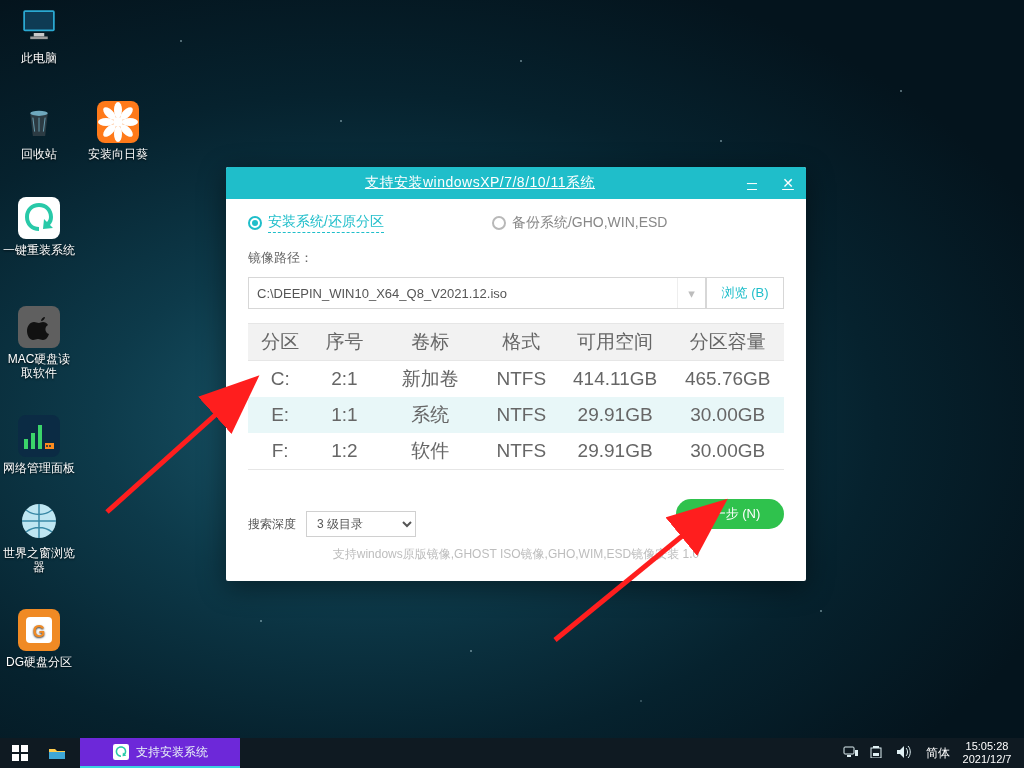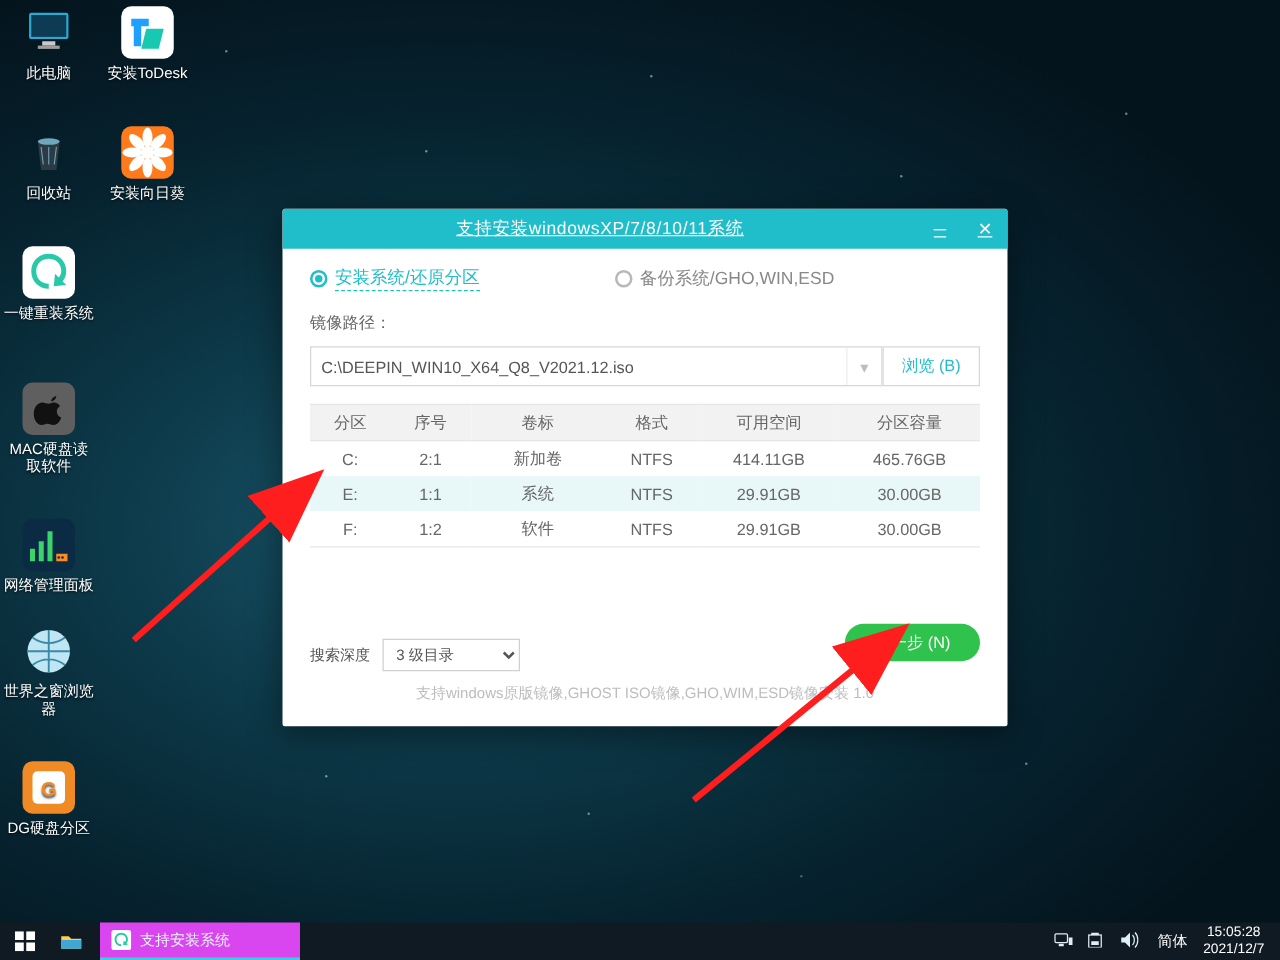--- a/index.html
+++ b/index.html
@@ -65,21 +65,21 @@
   }
   .combo .arrow {
     position:absolute; right:0; top:0; bottom:0; width:28px; border-left:1px solid #eee;
     display:flex; align-items:center; justify-content:center; color:#bdbdbd; cursor:pointer;
   }
   .browse {
     width:78px; height:32px; border:1px solid #d7d7d7; background:#fff; font-size:13px; cursor:pointer;
     display:flex; align-items:center; justify-content:center; color:#1fbeca;
   }
   table.pt {
-    width:100%; border-collapse:collapse; font-size:13px; color:#666; margin-bottom:50px;
+    width:100%; border-collapse:collapse; font-size:19px; color:#666; margin-bottom:50px;
     border-top:1px solid #e6e6e6; border-bottom:1px solid #e6e6e6;
   }
   table.pt th {
     background:#f2f2f2; font-weight:normal; padding:5px 0; border-bottom:1px solid #e6e6e6;
   }
   table.pt td { padding:5px 0; text-align:center; }
   table.pt tr.sel td { background:#e8f7f8; }
   .footer {
     position:absolute; left:0; right:0; bottom:0; padding:0 22px 44px 22px;
   }
@@ -102,21 +102,21 @@
     position:absolute; left:0; right:0; bottom:0; height:30px; background:#0f1a22;
     display:flex; align-items:center; color:#fff; font-size:12px;
   }
   .taskbar .start {
     width:40px; height:30px; display:flex; align-items:center; justify-content:center; cursor:pointer;
     background:#0f1a22;
   }
   .tb-item {
     height:30px; display:flex; align-items:center; padding:0 8px; cursor:pointer; color:#e9f4f7;
   }
-  .tb-item.active { background:#d946ef; border-bottom:2px solid #3ad1df; padding-bottom:0;}
+  .tb-item.active { background:#6d28d9; border-bottom:2px solid #3ad1df; padding-bottom:0;justify-content:center;}
   .tb-icon { width:18px; height:18px; display:inline-flex; align-items:center; justify-content:center; margin-right:6px;}
   .tray { margin-left:auto; display:flex; align-items:center; height:30px; }
   .tray .ticon { width:26px; text-align:center; cursor:pointer; font-size:13px; color:#dfeff3;}
   .tray .ime { width:34px; font-size:12px; text-align:right; cursor:pointer;}
   .clock { width:74px; text-align:center; line-height:13px; font-size:11px; padding:2px 0;}
 </style>
 </head>
 <body>
 
 <div class="stars" aria-hidden="true">
@@ -195,29 +195,20 @@
   <div class="dicon" style="left:2px; top:609px">
     <div class="box ic-dg">
       <svg viewBox="0 0 42 42">
           <rect x="8" y="8" width="26" height="26" rx="4" fill="#fff"></rect>
           <text x="21" y="28" text-anchor="middle" font-size="16" font-weight="bold" fill="#f08a24">G</text>
         </svg>
     </div>
     <span class="lbl">DG硬盘分区</span>
   </div>
 
-  <div class="dicon" style="left:81px; top:5px">
-    <div class="box ic-todesk">
-      <svg viewBox="0 0 42 42">
-          <path d="M8 10h14v6H16v16h-6V16H8z" fill="#1ea0ff"></path>
-          <path d="M20 18h14l-4 16H16z" fill="#17c9b0"></path>
-        </svg>
-    </div>
-    <span class="lbl">安装ToDesk</span>
-  </div>
   <div class="dicon" style="left:81px; top:101px">
     <div class="box ic-sunflower">
       <svg viewBox="0 0 42 42">
           <g fill="#fff">
             <circle cx="21" cy="21" r="5"></circle>
             <g transform="translate(21 21)">
               <ellipse rx="4" ry="8" transform="rotate(0) translate(0 -12)"></ellipse>
               <ellipse rx="4" ry="8" transform="rotate(45) translate(0 -12)"></ellipse>
               <ellipse rx="4" ry="8" transform="rotate(90) translate(0 -12)"></ellipse>
               <ellipse rx="4" ry="8" transform="rotate(135) translate(0 -12)"></ellipse>

